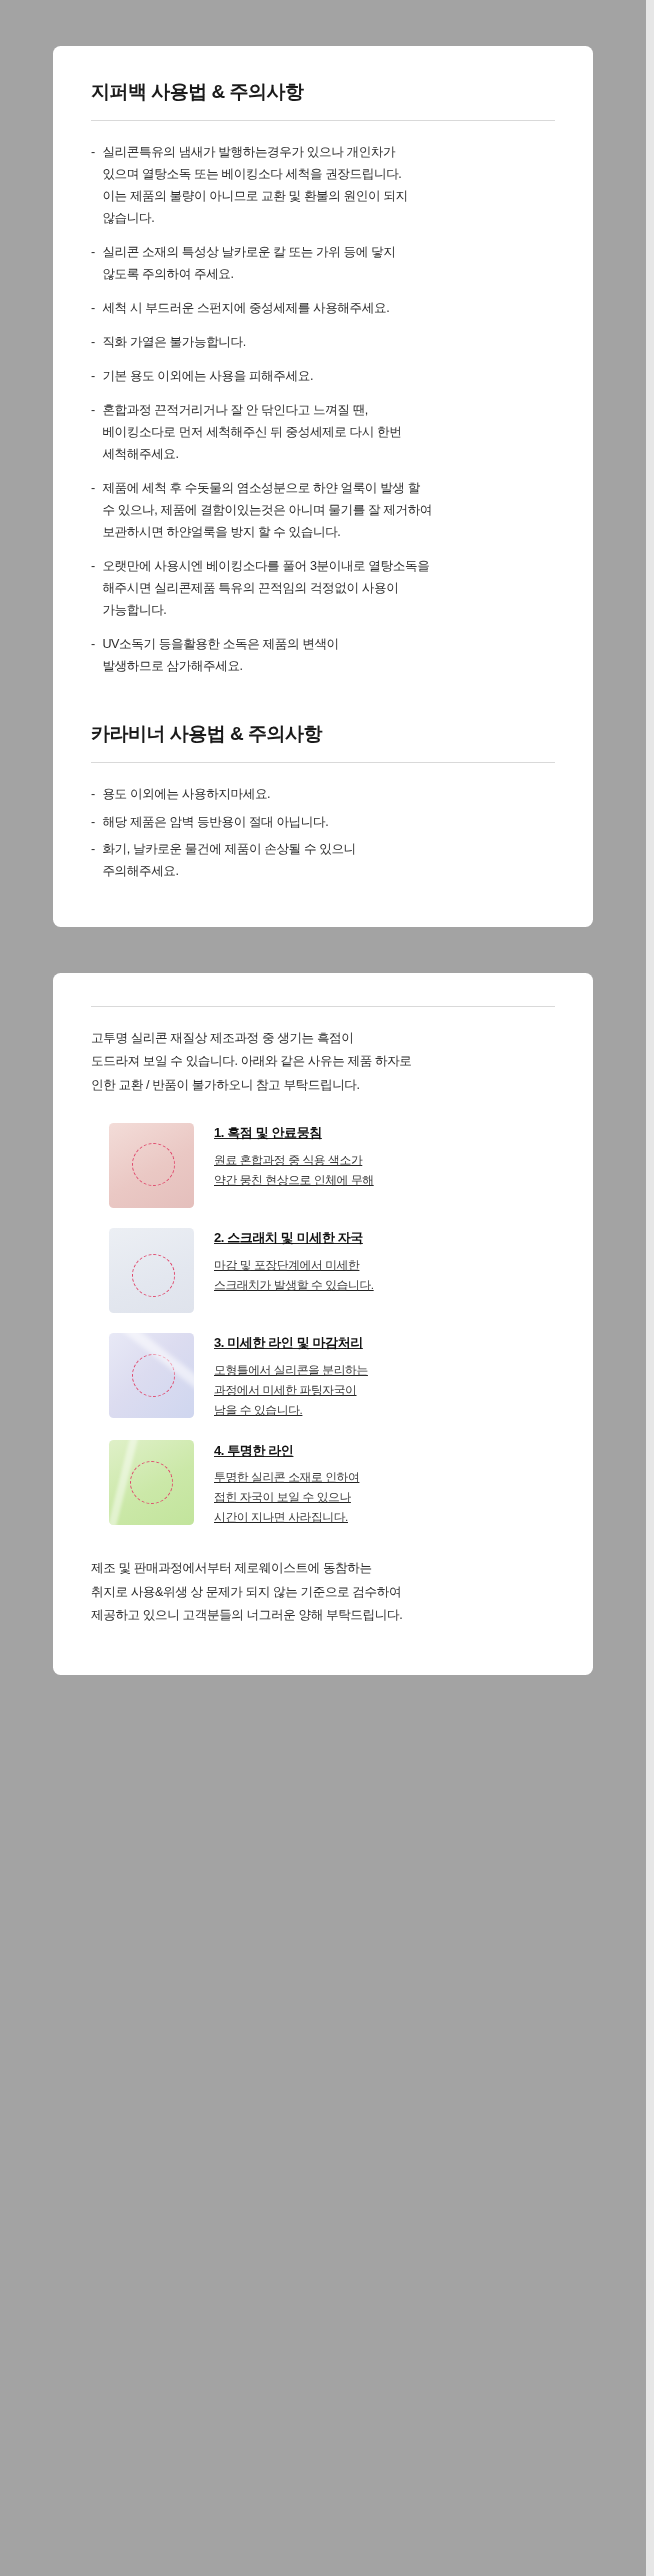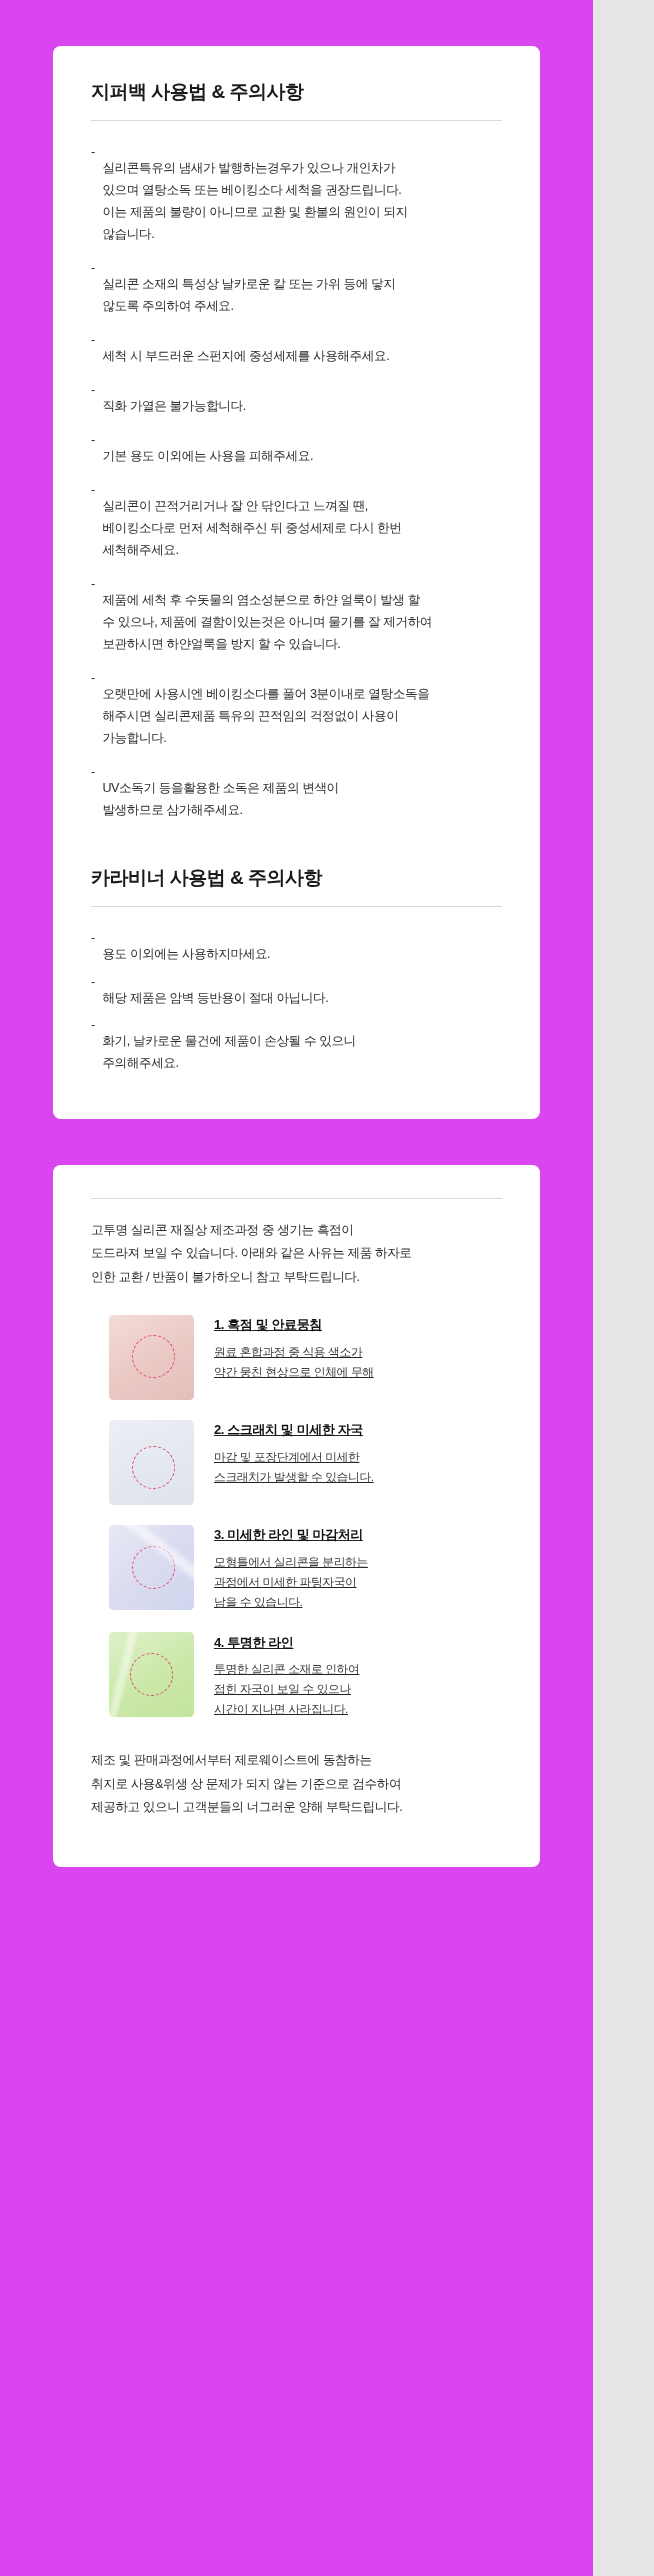--- a/index.html
+++ b/index.html
@@ -8,23 +8,23 @@
     padding: 0;
   }
   body {
     width: 654px;
     background: #e6e6e6;
     font-family: "Liberation Sans", "DejaVu Sans", sans-serif;
     color: #222;
     -webkit-font-smoothing: antialiased;
   }
   .page {
-    width: 593px;
+    width: 646px;
     min-height: 2576px;
-    background: #d946ef;
+    background: #a3a3a3;
     padding: 46px 53px 53px 53px;
   }
   .card {
     background: #ffffff;
     border-radius: 7.6px;
     padding: 33px 38px 40px 38px;
     margin-bottom: 46px;
   }
   .card:last-child { margin-bottom: 0; }
 
@@ -61,21 +61,20 @@
   }
   ul.notes li:last-child { margin-bottom: 0; }
   ul.notes .dash {
     flex: 0 0 auto;
     width: 11.4px;
     color: #2b2b2b;
   }
   ul.notes .txt {
     flex: 1 1 auto;
     white-space: pre-line;
-    margin-top: 16px;
   }
   ul.notes.tight li { margin-bottom: 5.3px; }
 
   
   .intro {
     font-size: 12.6px;
     line-height: 1.85;
     letter-spacing: -0.4px;
     color: #2b2b2b;
     white-space: pre-line;
@@ -191,21 +190,21 @@
       <li>
         <span class="dash">-</span>
         <span class="txt">직화 가열은 불가능합니다.</span>
       </li>
       <li>
         <span class="dash">-</span>
         <span class="txt">기본 용도 이외에는 사용을 피해주세요.</span>
       </li>
       <li>
         <span class="dash">-</span>
-        <span class="txt">실리콘이 끈적거리거나 잘 안 닦인다고 느껴질 땐,
+        <span class="txt">혼합과정 끈적거리거나 잘 안 닦인다고 느껴질 땐,
 베이킹소다로 먼저 세척해주신 뒤 중성세제로 다시 한번
 세척해주세요.</span>
       </li>
       <li>
         <span class="dash">-</span>
         <span class="txt">제품에 세척 후 수돗물의 염소성분으로 하얀 얼룩이 발생 할
 수 있으나, 제품에 결함이있는것은 아니며 물기를 잘 제거하여
 보관하시면 하얀얼룩을 방지 할 수 있습니다.</span>
       </li>
       <li>

